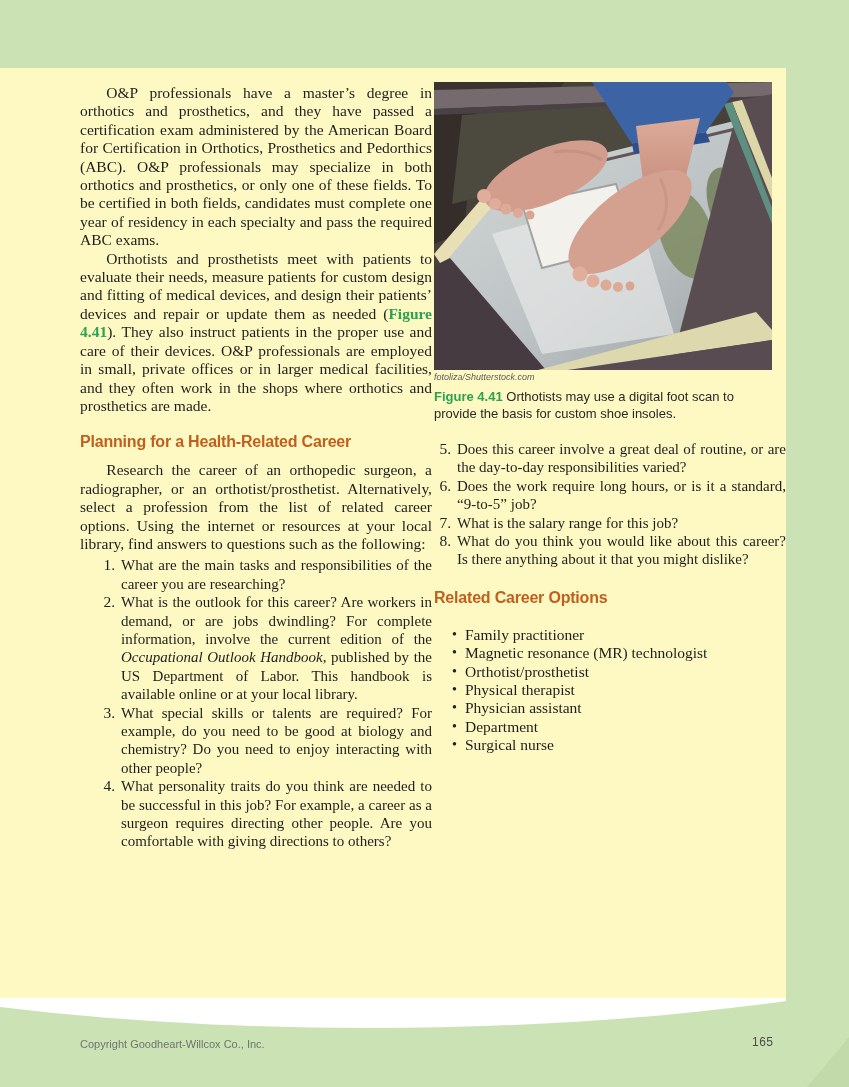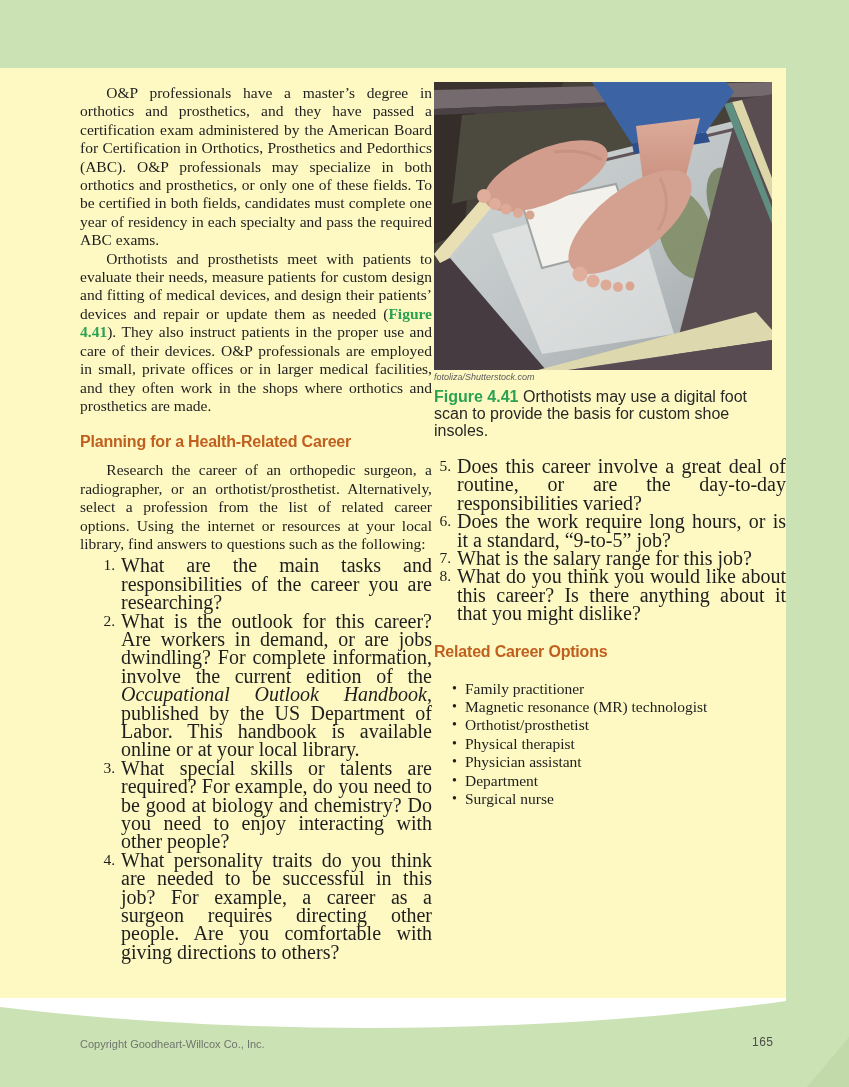--- a/index.html
+++ b/index.html
@@ -36,33 +36,33 @@
   .col-right h2.heading { margin-top:16px; margin-bottom:16px; }
 
   ol.qlist { list-style:none; margin-top:3px; }
   ol.qlist li { display:flex; }
   ol.qlist li .num {
     flex:0 0 20px; text-align:right; margin-right:6px;
     font-size:15.5px; line-height:18.4px; color:#1e1e1e;
   }
   ol.qlist.left-list li { padding-left:15px; }
   ol.qlist.right-list li .num { flex-basis:17px; }
-  ol.qlist li .qtext { flex:1; font-size:20px; line-height:18.4px; color:#1e1e1e; text-align:justify; }
+  ol.qlist li .qtext { flex:1; font-size:15px; line-height:18.4px; color:#1e1e1e; text-align:justify; }
 
   .photo { width:338px; height:288px; }
   .photo svg { display:block; }
   .credit {
     width:338px; text-align:left; margin-top:2px;
     font-family:"Liberation Sans", sans-serif; font-style:italic;
     font-size:9px; color:#5c5c5c;
   }
   .caption {
     width:338px; margin-top:6px;
     font-family:"Liberation Sans", sans-serif;
-    font-size:16px; line-height:17px; color:#282828;
+    font-size:13px; line-height:17px; color:#282828;
   }
   .caption .figlabel { color:#2aa251; font-weight:bold; }
   .col-right ol.qlist { margin-top:18px; }
 
   ul.bullets { list-style:none; margin-top:6px; padding-left:18px; }
   ul.bullets li {
     position:relative; padding-left:13px;
     font-size:15.5px; line-height:18.4px; color:#1e1e1e;
   }
   ul.bullets li::before {

